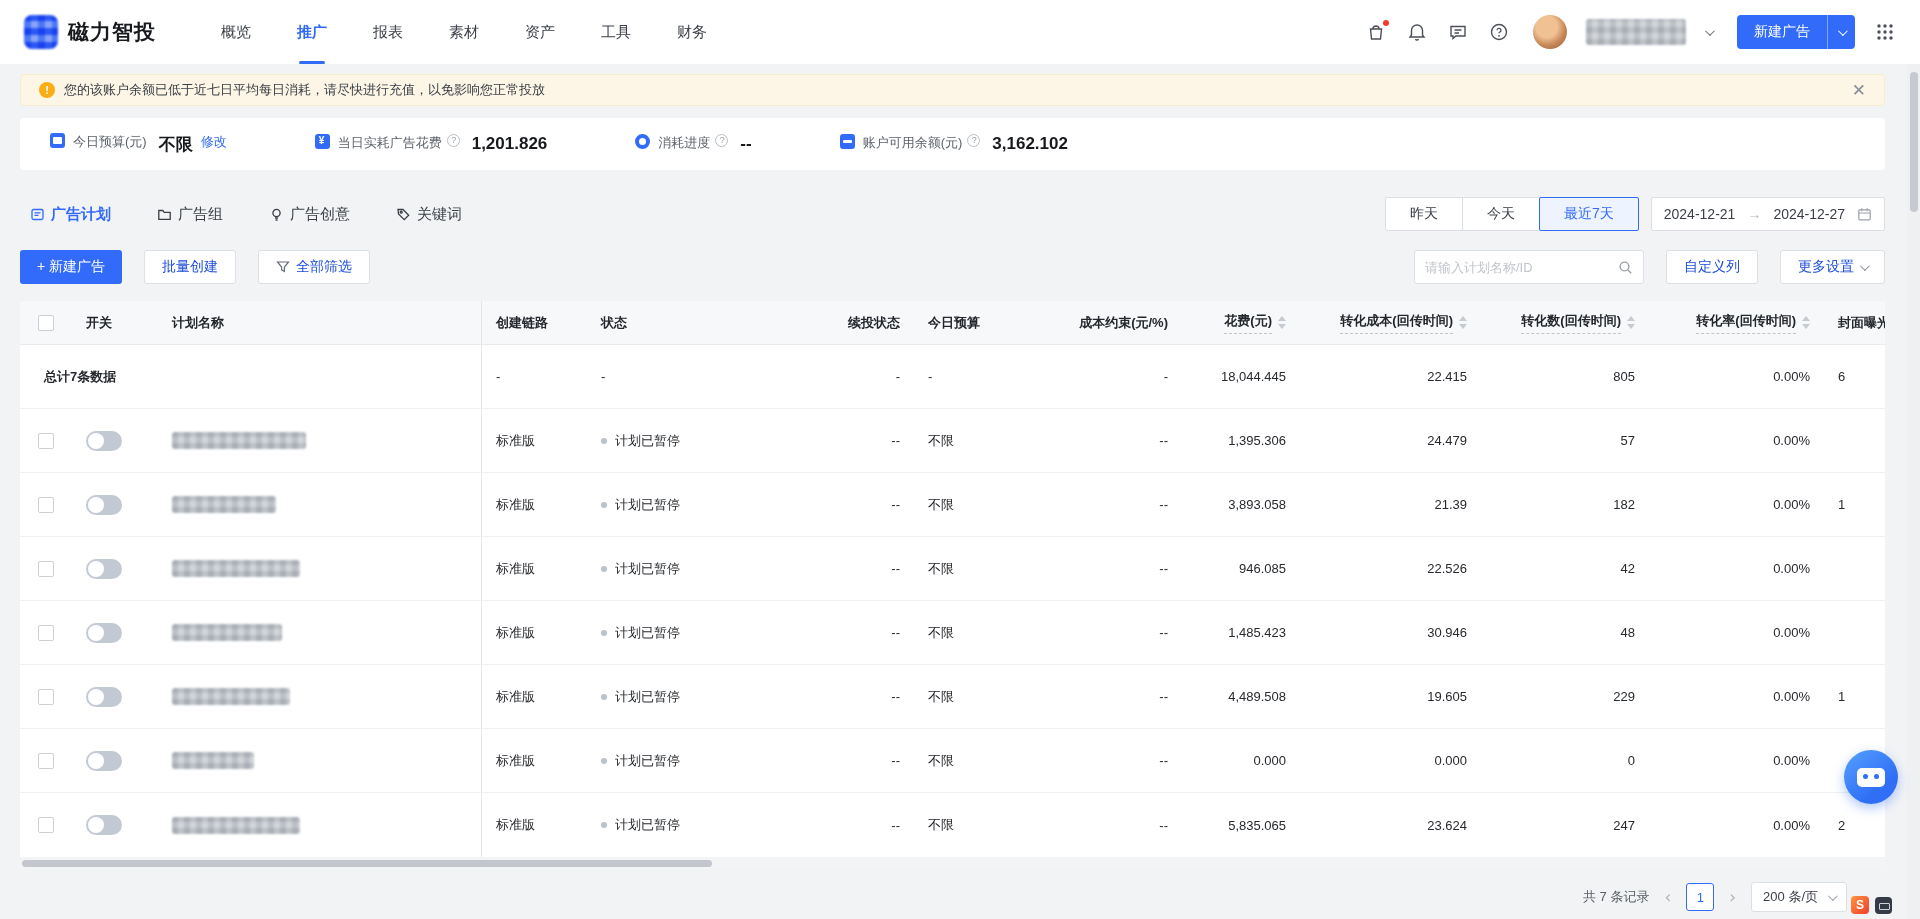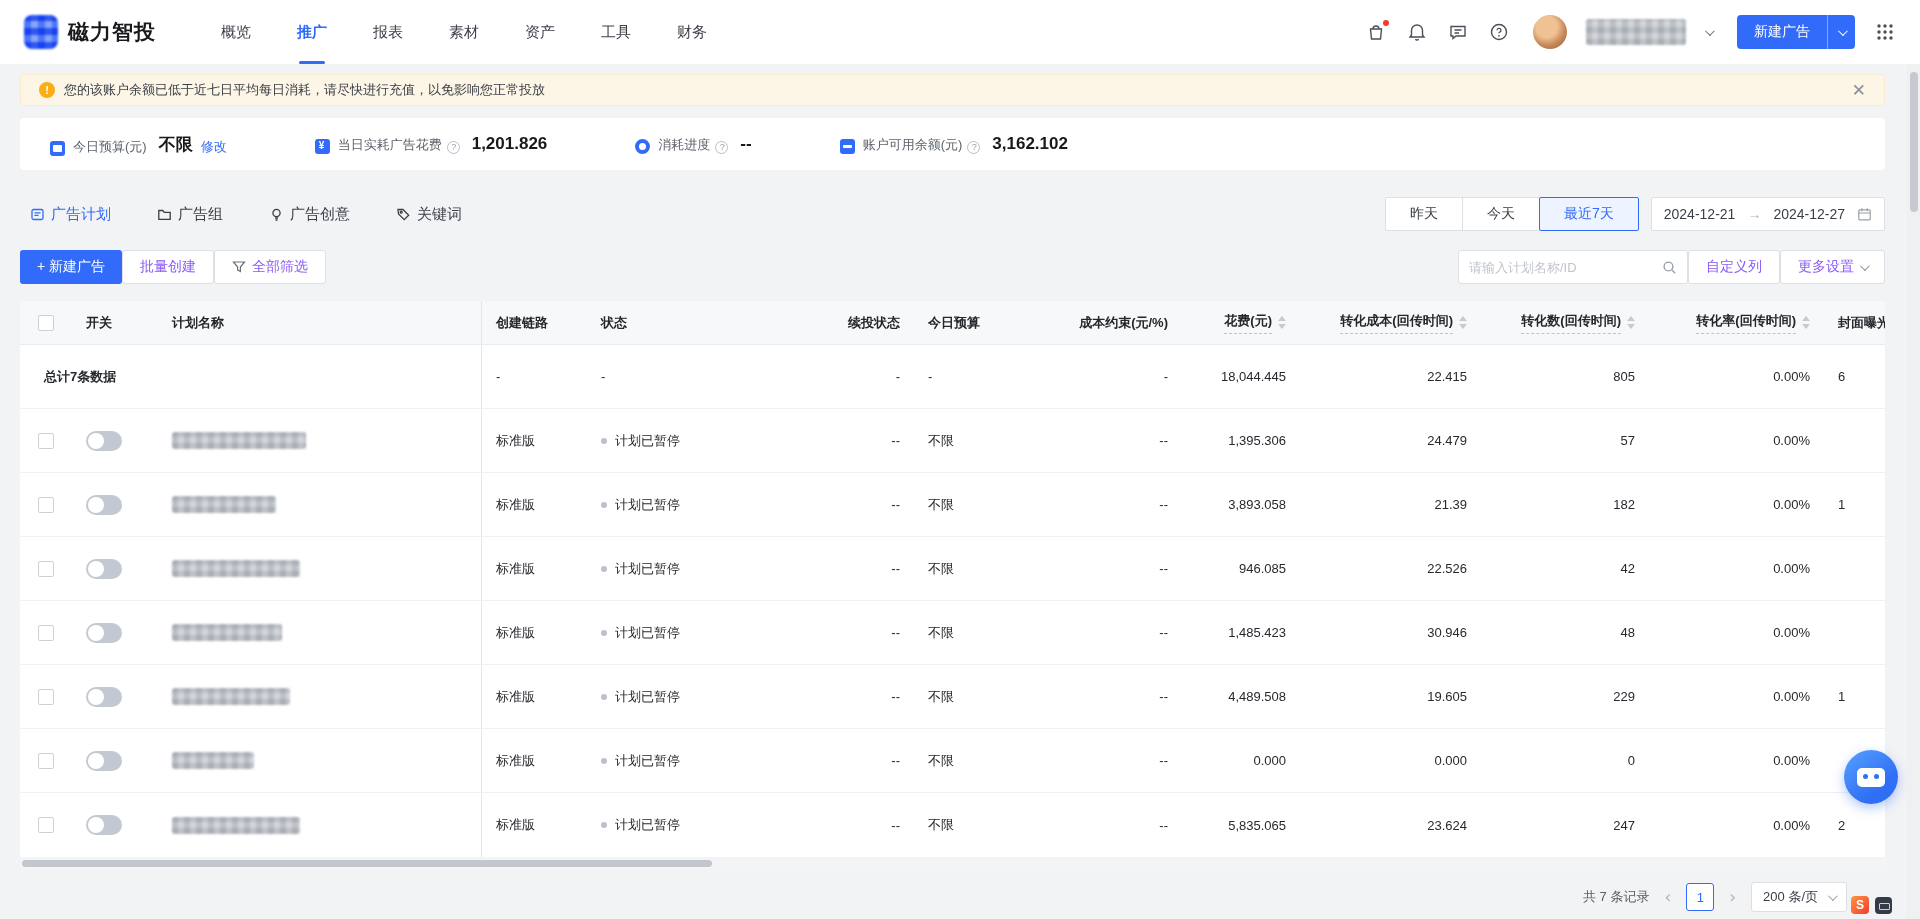--- a/index.html
+++ b/index.html
@@ -43,53 +43,53 @@
   .content{margin-right:15px;}
 
   .banner{margin:10px 20px 0;height:32px;background:#fdf6e6;border:1px solid #f7ecce;border-radius:4px;
     display:flex;align-items:center;padding:0 18px;}
   .warn-ic{width:16px;height:16px;border-radius:50%;background:#faad14;color:#fff;font-size:11px;font-weight:bold;
     display:flex;align-items:center;justify-content:center;flex:none;}
   .banner-text{margin-left:9px;font-size:13px;color:#3a3f47;}
   .banner-close{margin-left:auto;color:#8a8f99;font-size:17px;cursor:pointer;line-height:1;}
 
   .stats-card{margin:12px 20px 0;height:52px;background:#fff;border-radius:4px;display:flex;align-items:center;padding:0 30px;}
-  .stat{display:flex;align-items:flex-end;}
+  .stat{display:flex;align-items:flex-start;}
   .stat + .stat{margin-left:88px;}
   .si{width:15px;height:15px;border-radius:3px;background:var(--blue);position:relative;flex:none;}
   .si::after{content:"";position:absolute;}
   .si-budget::after{left:3px;top:4px;width:9px;height:7px;background:#fff;border-radius:1px;}
   .si-spend::after{content:"¥";color:#fff;font-size:10px;font-weight:bold;left:4px;top:1px;}
   .si-progress{border-radius:50%;background:transparent;border:4px solid var(--blue);width:15px;height:15px;}
   .si-balance::after{left:3px;top:6px;width:9px;height:3px;background:#fff;border-radius:1px;}
   .stat-label{margin-left:8px;font-size:13px;color:#5d636b;}
   .info-ic{width:13px;height:13px;border:1px solid #b9bec6;border-radius:50%;margin-left:5px;position:relative;cursor:pointer;flex:none;}
   .info-ic::after{content:"?";position:absolute;left:3.5px;top:0px;font-size:9px;color:#9aa0a8;}
   .stat-value{margin-left:12px;font-size:17px;font-weight:bold;color:#17191d;}
   .stat-link{margin-left:8px;font-size:13px;color:var(--blue);cursor:pointer;}
 
   
   .tabs-row{margin:26px 20px 0;padding-left:10px;display:flex;align-items:center;height:36px;}
   .tab{display:flex;align-items:center;gap:6px;margin-right:46px;font-size:15px;color:#3a3f47;cursor:pointer;}
   .tab svg{stroke:currentColor;fill:none;stroke-width:1.3;}
-  .tab.active{color:var(--blue);font-weight:normal;}
+  .tab.active{color:var(--blue);font-weight:bold;}
   .range-group{margin-left:auto;display:flex;text-align:right;}
   .preset{height:34px;padding:0 24px;display:flex;align-items:center;justify-content:center;background:#fff;
     border:1px solid var(--border);font-size:14px;color:#3a3f47;cursor:pointer;margin-left:-1px;}
   .preset:first-child{border-radius:2px 0 0 2px;margin-left:0;}
   .preset.active{border-color:var(--blue);color:var(--blue);background:#eef4ff;position:relative;z-index:1;border-radius:2px;}
   .date-box{margin-left:12px;height:34px;border:1px solid var(--border);border-radius:2px;background:#fff;
     display:flex;align-items:center;padding:0 12px;gap:12px;font-size:14px;color:#3a3f47;cursor:pointer;}
   .date-arrow{color:#b0b5bc;}
 
   
   .toolbar{margin:18px 20px 0;display:flex;align-items:center;}
   .btn{height:34px;display:flex;align-items:center;padding:12px 17px;border-radius:3px;font-size:14px;cursor:pointer;gap:6px;}
   .btn-primary{background:var(--blue);color:#fff;}
-  .btn-plain{background:#fff;border:1px solid var(--border);color:#8b5cf6;margin-left:0;}
+  .btn-plain{background:#fff;border:1px solid var(--border);color:#1d4ed8;margin-left:22px;}
   .btn-plain svg{stroke:#6a6f77;fill:none;stroke-width:1.2;}
   .toolbar-right{margin-left:auto;display:flex;align-items:center;}
   .search-box{width:230px;height:34px;border:1px solid var(--border);border-radius:3px;background:#fff;
     display:flex;align-items:center;padding:5px 10px;}
   .search-box input{border:none;outline:none;flex:1;font-size:13px;color:#3a3f47;font-family:inherit;background:transparent;}
   .search-box input::placeholder{color:#c0c5cc;}
   .toolbar-right .btn-plain .chev{border-color:#8a8f99;}
 
   
   .table-card{margin:17px 20px 0;background:#fff;border-radius:4px;position:relative;}

